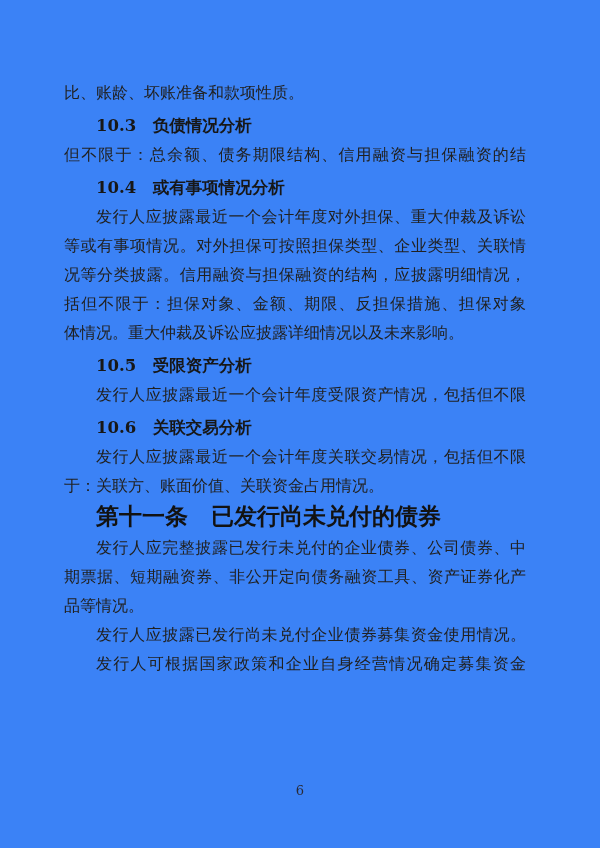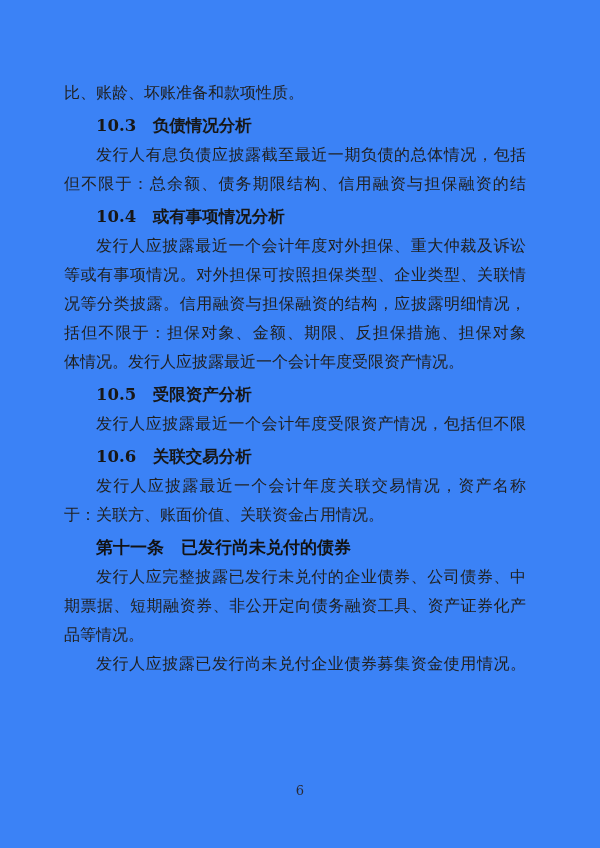--- a/index.html
+++ b/index.html
@@ -37,24 +37,24 @@
     text-align: justify;
     text-align-last: justify;
   }
   .line.sub {
     font-weight: 700;
     color: #171717;
     font-size: 16.5px;
     margin-top: 4px;
   }
   .line.art {
-    font-family: Liberation Serif, serif;
+    font-family: Liberation Mono, monospace;
     font-weight: 700;
     color: #121212;
-    font-size: 17px;
+    font-size: 23px;
     margin-top: 4px;
   }
   .page-number {
     position: absolute;
     top: 782px;
     left: 0;
     width: 600px;
     text-align: center;
     font-size: 13px;
     line-height: 18px;
@@ -62,33 +62,33 @@
     font-family: "DejaVu Serif", serif;
   }
 </style>
 </head>
 <body>
 
 <div class="page">
   <div class="content">
     <div class="line">比、账龄、坏账准备和款项性质。</div>
     <div class="line sub indent">10.3　负债情况分析</div>
-    <div class="line indent flush">发行人有息负债应披露截至最近一期负债的总体情况，包括</div>
     <div class="line flush">但不限于：总余额、债务期限结构、信用融资与担保融资的结构。</div>
     <div class="line sub indent">10.4　或有事项情况分析</div>
     <div class="line indent flush">发行人应披露最近一个会计年度对外担保、重大仲裁及诉讼</div>
     <div class="line flush">等或有事项情况。对外担保可按照担保类型、企业类型、关联情</div>
     <div class="line flush">况等分类披露。信用融资与担保融资的结构，应披露明细情况，包</div>
     <div class="line flush">括但不限于：担保对象、金额、期限、反担保措施、担保对象</div>
-    <div class="line">体情况。发行人应披露最近一个会计年度受限资产情况。</div>
+    <div class="line">体情况。重大仲裁及诉讼应披露详细情况以及未来影响。</div>
     <div class="line sub indent">10.5　受限资产分析</div>
     <div class="line indent flush">发行人应披露最近一个会计年度受限资产情况，包括但不限</div>
     <div class="line sub indent">10.6　关联交易分析</div>
-    <div class="line indent flush">发行人应披露最近一个会计年度关联交易情况，资产名称</div>
+    <div class="line indent flush">发行人应披露最近一个会计年度关联交易情况，包括但不限</div>
     <div class="line">于：关联方、账面价值、关联资金占用情况。</div>
     <div class="line art indent">第十一条　已发行尚未兑付的债券</div>
     <div class="line indent flush">发行人应完整披露已发行未兑付的企业债券、公司债券、中</div>
     <div class="line flush">期票据、短期融资券、非公开定向债务融资工具、资产证券化产</div>
     <div class="line">品等情况。</div>
     <div class="line indent flush">发行人应披露已发行尚未兑付企业债券募集资金使用情况。</div>
+    <div class="line indent flush">发行人可根据国家政策和企业自身经营情况确定募集资金</div>
   </div>
   <div class="page-number">6</div>
 </div>
 
 </body></html>

